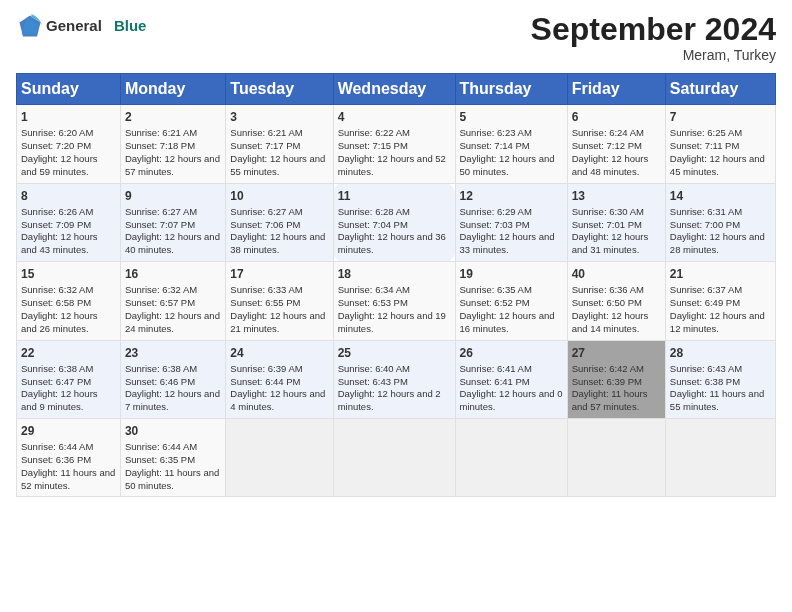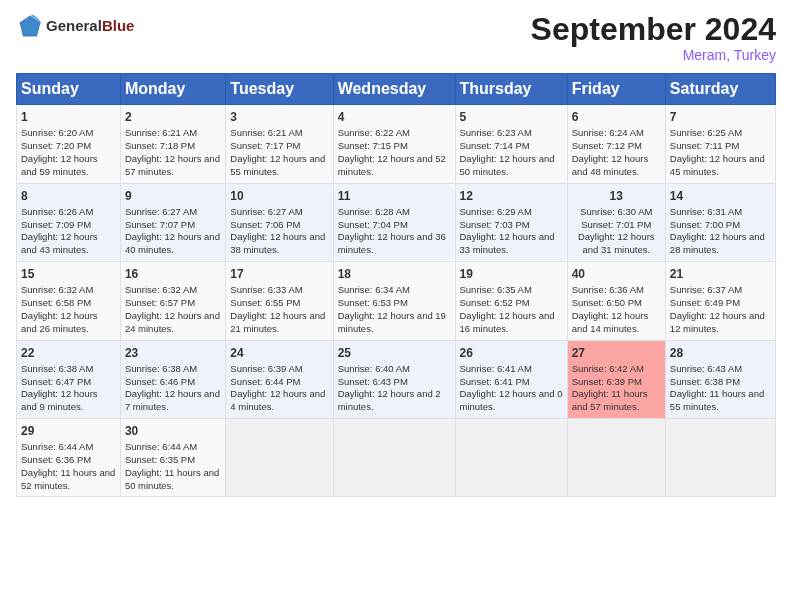--- a/index.html
+++ b/index.html
@@ -34,21 +34,21 @@
       margin-left: 40px;
     }
     .month-title {
       font-size: 32px;
       font-weight: bold;
       color: #222;
       line-height: 1.1;
     }
     .location {
       font-size: 14px;
-      color: #8b5cf6;
+      color: #404040;
     }
     table {
       width: 100%;
       border-collapse: collapse;
       font-size: 10px;
     }
     thead tr {
       background-color: #3a6abf;
       color: white;
     }
@@ -99,21 +99,21 @@
 <div class="container">
   <div class="header">
     <div class="logo">
       <svg class="logo-icon" viewBox="0 0 40 40">
         <path d="M20 5 L35 15 L30 35 L10 35 L5 15 Z" fill="#1a5fb4" opacity="0.8"></path>
         <path d="M15 8 L32 18 L28 32 L8 32 Z" fill="#3a8fd4" opacity="0.7"></path>
         <path d="M22 3 Q35 8 38 22 Q36 12 22 8 Z" fill="#5ab0e4"></path>
       </svg>
       <div>
         <div style="font-size:15px; font-weight:bold; color:#333; line-height:1.1;">
-          <span>General</span><span style="color:#7f1d1d;">Blue</span>
+          <span>General</span><span style="color:#0f766e;margin-left:12px;">Blue</span>
         </div>
       </div>
     </div>
     <div class="title-section">
       <div class="month-title">September 2024</div>
       <div class="location">Meram, Turkey</div>
     </div>
   </div>
 
   <table>
@@ -175,21 +175,21 @@
           Sunrise: 6:27 AM<br>Sunset: 7:06 PM<br>Daylight: 12 hours and 38 minutes.
         </td>
         <td style="background:#eef2fb;border-radius:11px;">
           <span class="day-num">11</span>
           Sunrise: 6:28 AM<br>Sunset: 7:04 PM<br>Daylight: 12 hours and 36 minutes.
         </td>
         <td style="background:#eef2fb;">
           <span class="day-num">12</span>
           Sunrise: 6:29 AM<br>Sunset: 7:03 PM<br>Daylight: 12 hours and 33 minutes.
         </td>
-        <td style="background:#eef2fb;text-align:center;">
+        <td style="background:#eef2fb;">
           <span class="day-num">13</span>
           Sunrise: 6:30 AM<br>Sunset: 7:01 PM<br>Daylight: 12 hours and 31 minutes.
         </td>
         <td style="background:#eef2fb;">
           <span class="day-num">14</span>
           Sunrise: 6:31 AM<br>Sunset: 7:00 PM<br>Daylight: 12 hours and 28 minutes.
         </td>
       </tr>
 
       <tr>
@@ -237,21 +237,21 @@
           Sunrise: 6:39 AM<br>Sunset: 6:44 PM<br>Daylight: 12 hours and 4 minutes.
         </td>
         <td style="background:#eef2fb;">
           <span class="day-num">25</span>
           Sunrise: 6:40 AM<br>Sunset: 6:43 PM<br>Daylight: 12 hours and 2 minutes.
         </td>
         <td style="background:#eef2fb;">
           <span class="day-num">26</span>
           Sunrise: 6:41 AM<br>Sunset: 6:41 PM<br>Daylight: 12 hours and 0 minutes.
         </td>
-        <td style="background:#fca5a5;">
+        <td style="background:#a3a3a3;">
           <span class="day-num">27</span>
           Sunrise: 6:42 AM<br>Sunset: 6:39 PM<br>Daylight: 11 hours and 57 minutes.
         </td>
         <td style="background:#eef2fb;">
           <span class="day-num">28</span>
           Sunrise: 6:43 AM<br>Sunset: 6:38 PM<br>Daylight: 11 hours and 55 minutes.
         </td>
       </tr>
 
       <tr>

